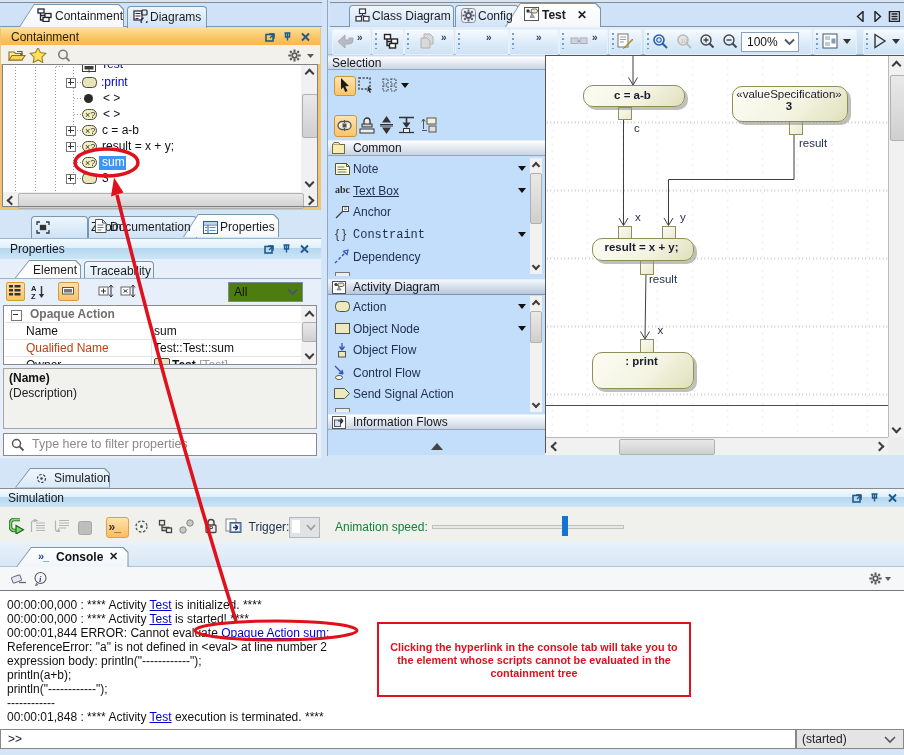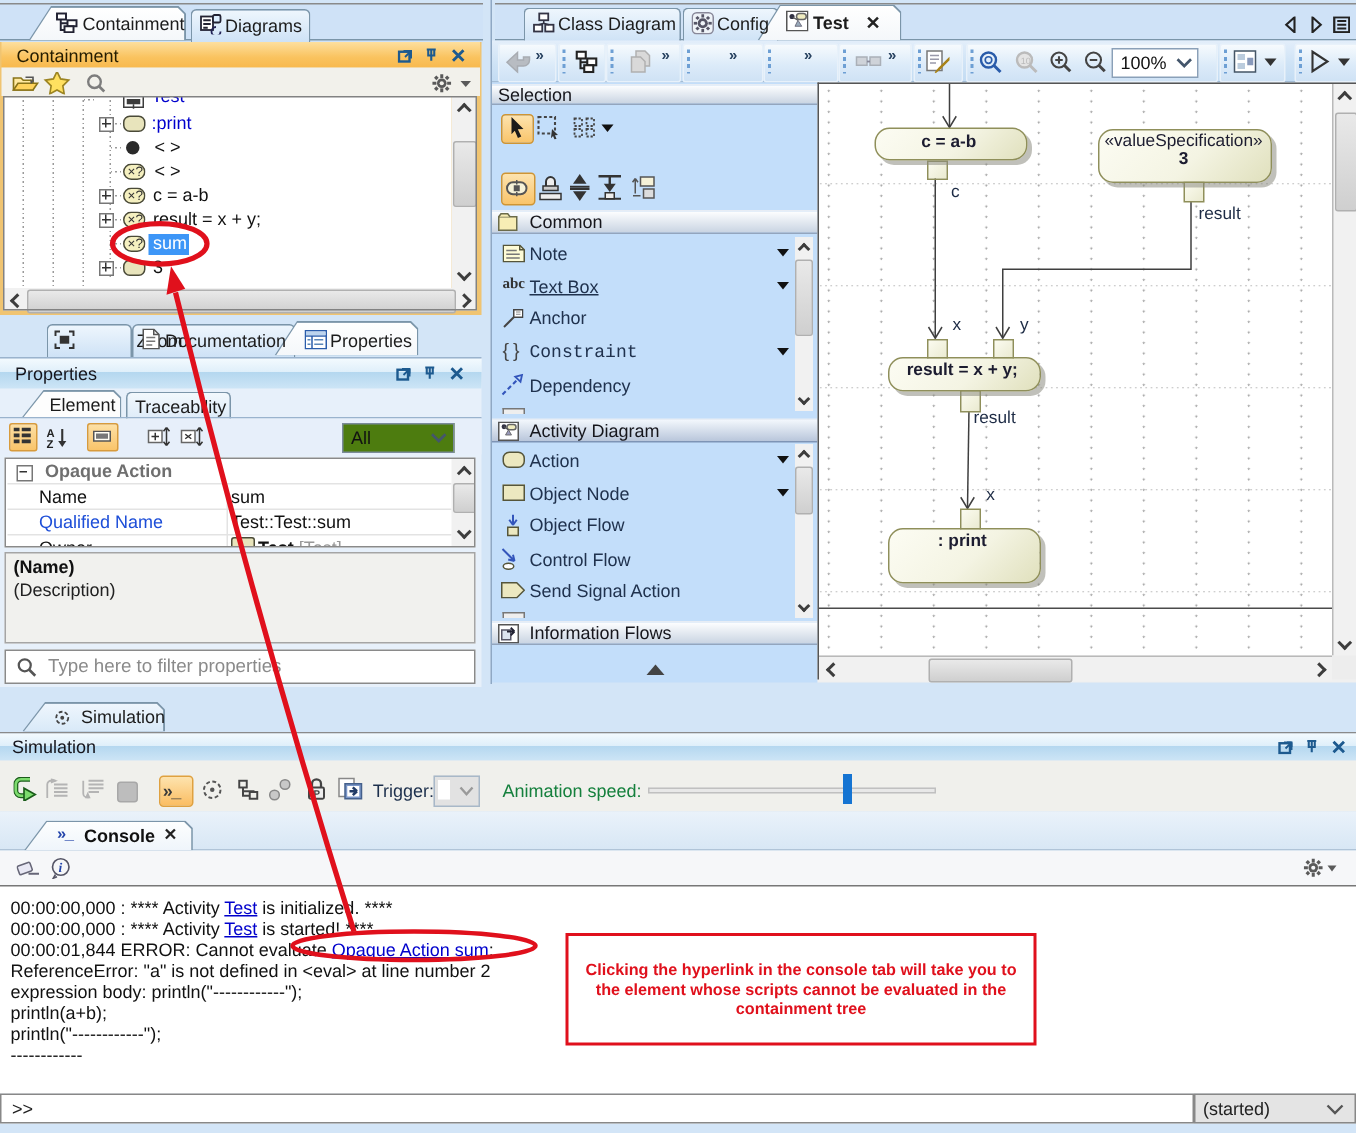--- a/index.html
+++ b/index.html
@@ -287,21 +287,21 @@
   </div>
 
   <div class="abs" style="left:3px;top:67px;width:314px;height:60px;background:#fff;border:1px solid #8a8a8a;box-sizing:border-box;overflow:hidden;font-size:12px;">
     <div class="abs" style="left:7px;top:4px;width:9px;height:9px;border:1px solid #777;"></div>
     <div class="abs" style="left:9px;top:8px;width:5px;height:1px;background:#333;"></div>
     <div class="abs" style="left:26px;top:1px;font-weight:bold;color:#6f6f6f;">Opaque Action</div>
     <div class="abs" style="left:1px;top:16px;width:296px;height:1px;background:#e3e3e3;"></div>
     <div class="abs" style="left:22px;top:18px;color:#111;">Name</div>
     <div class="abs" style="left:150px;top:18px;color:#111;">sum</div>
     <div class="abs" style="left:1px;top:33px;width:296px;height:1px;background:#e3e3e3;"></div>
-    <div class="abs" style="left:22px;top:35px;color:#1d4ed8;">Qualified Name</div>
+    <div class="abs" style="left:22px;top:35px;color:#c2410c;">Qualified Name</div>
     <div class="abs" style="left:150px;top:35px;color:#111;">Test::Test::sum</div>
     <div class="abs" style="left:1px;top:50px;width:296px;height:1px;background:#e3e3e3;"></div>
     <div class="abs" style="left:22px;top:52px;color:#111;">Owner</div>
     <div class="abs" style="left:150px;top:52px;width:14px;height:10px;background:#e8e4bc;border:1px solid #4a4a38;border-radius:2px;"></div>
     <div class="abs" style="left:168px;top:52px;font-weight:bold;color:#111;">Test <span style="font-weight:normal;color:#999;">[Test]</span></div>
     <div class="abs" style="left:147px;top:17px;width:1px;height:43px;background:#e3e3e3;"></div>
 
     <div class="abs sb-track" style="left:297px;top:0;width:16px;height:59px;">
       <div class="chv chv-u" style="left:4.5px;top:6px;"></div>
       <div class="chv chv-d" style="left:4.5px;top:45px;"></div>
@@ -790,20 +790,21 @@
 
   <div class="abs" style="left:0;top:135px;width:904px;height:139px;background:#fff;border-top:1px solid #777;box-sizing:border-box;font-size:12px;color:#111;">
     <div class="abs conline" style="left:7px;top:7px;">00:00:00,000 : **** Activity <span style="color:#0000cc;text-decoration:underline;">Test</span> is initialized. ****</div>
     <div class="abs conline" style="left:7px;top:21px;">00:00:00,000 : **** Activity <span style="color:#0000cc;text-decoration:underline;">Test</span> is started! ****</div>
     <div class="abs conline" style="left:7px;top:35px;">00:00:01,844 ERROR: Cannot evaluate <span style="color:#0000cc;text-decoration:underline;">Opaque Action sum</span>:</div>
     <div class="abs conline" style="left:7px;top:49px;">ReferenceError: "a" is not defined in &lt;eval&gt; at line number 2</div>
     <div class="abs conline" style="left:7px;top:63px;">expression body: println("------------");</div>
     <div class="abs conline" style="left:7px;top:77px;">println(a+b);</div>
     <div class="abs conline" style="left:7px;top:91px;">println("------------");</div>
     <div class="abs conline" style="left:7px;top:105px;">------------</div>
+    <div class="abs conline" style="left:7px;top:119px;">00:00:01,848 : **** Activity <span style="color:#0000cc;text-decoration:underline;">Test</span> execution is terminated. ****</div>
   </div>
 
   <div class="abs" style="left:0;top:274px;width:796px;height:20px;background:#fff;border:1px solid #888;box-sizing:border-box;">
     <div style="position:absolute;left:7px;top:2px;font-size:12px;color:#222;">&gt;&gt;</div>
   </div>
   <div class="abs" style="left:796px;top:274px;width:108px;height:20px;background:#e4e4e4;border:1px solid #888;box-sizing:border-box;">
     <div style="position:absolute;left:5px;top:2px;font-size:12px;color:#222;">(started)</div>
     <svg style="position:absolute;right:7px;top:6px;" width="12" height="8" viewBox="0 0 12 8">
         <path d="M1,1 L6,6 L11,1" fill="none" stroke="#555" stroke-width="1.6"></path>
       </svg>

